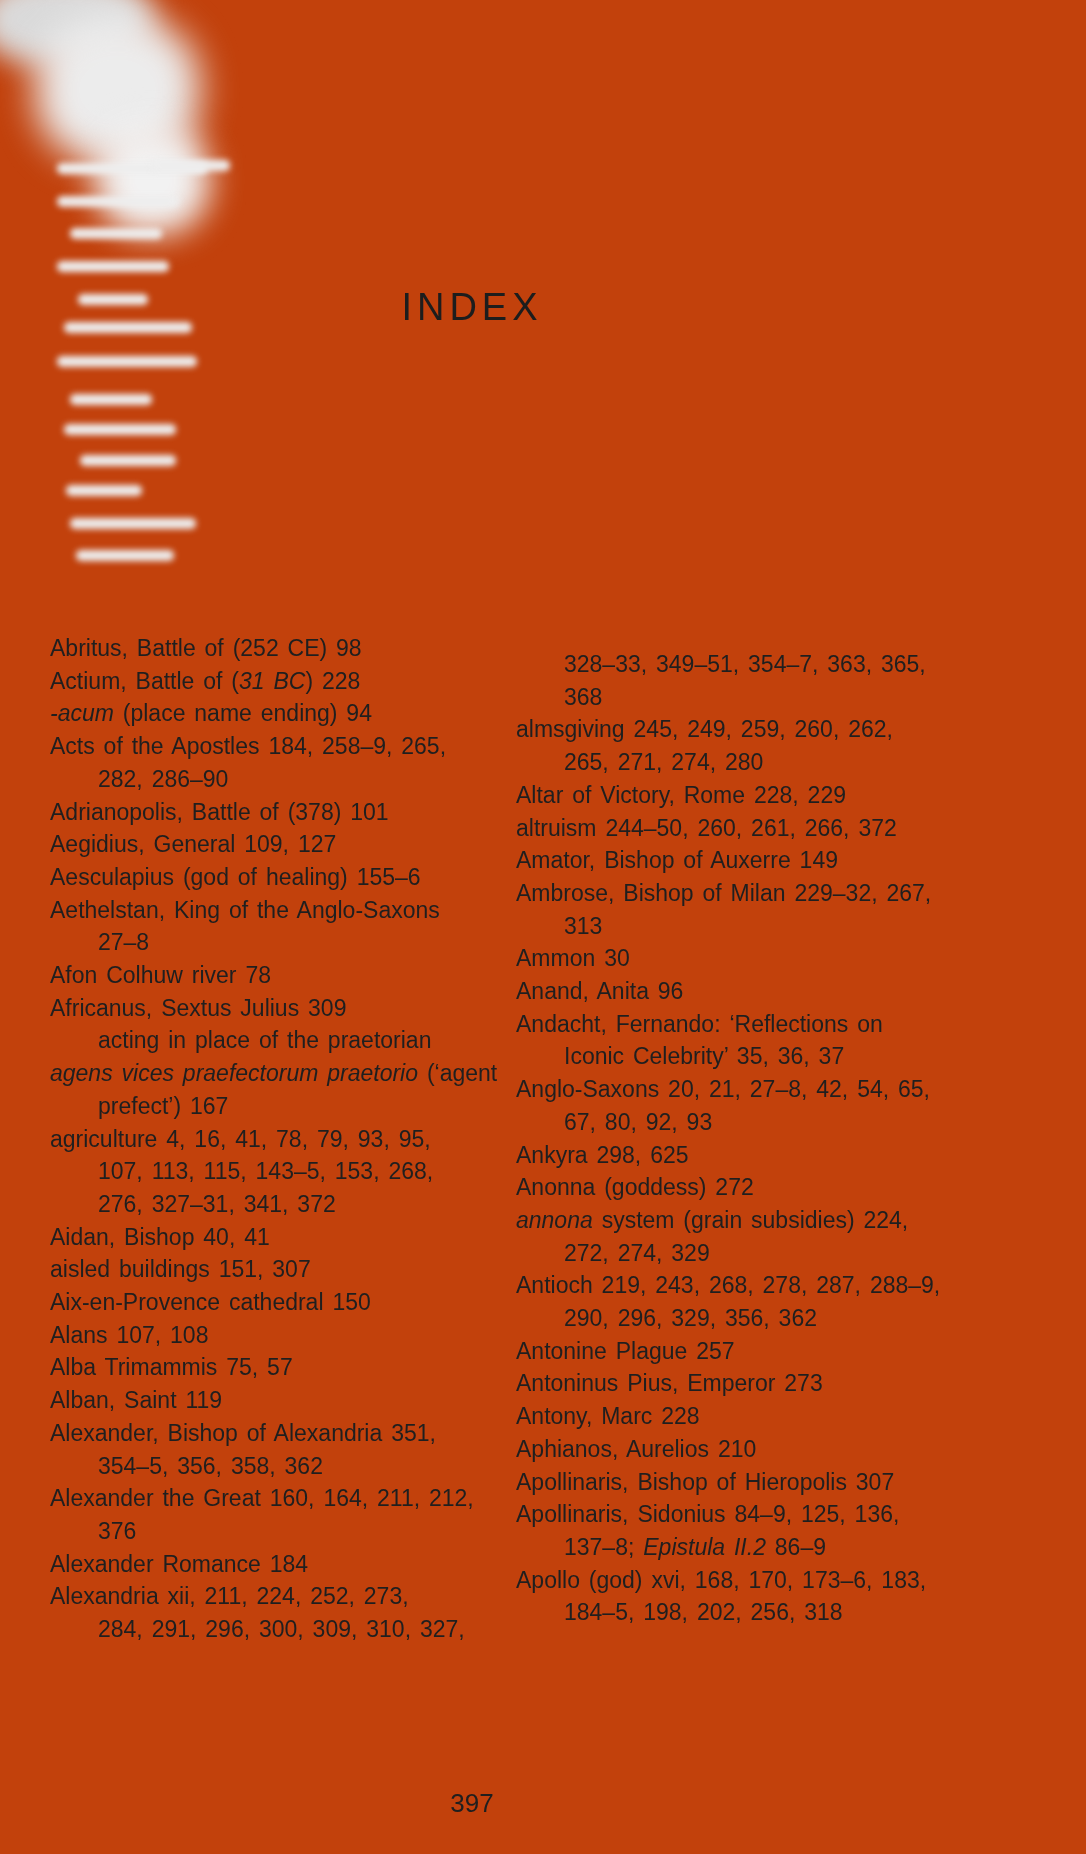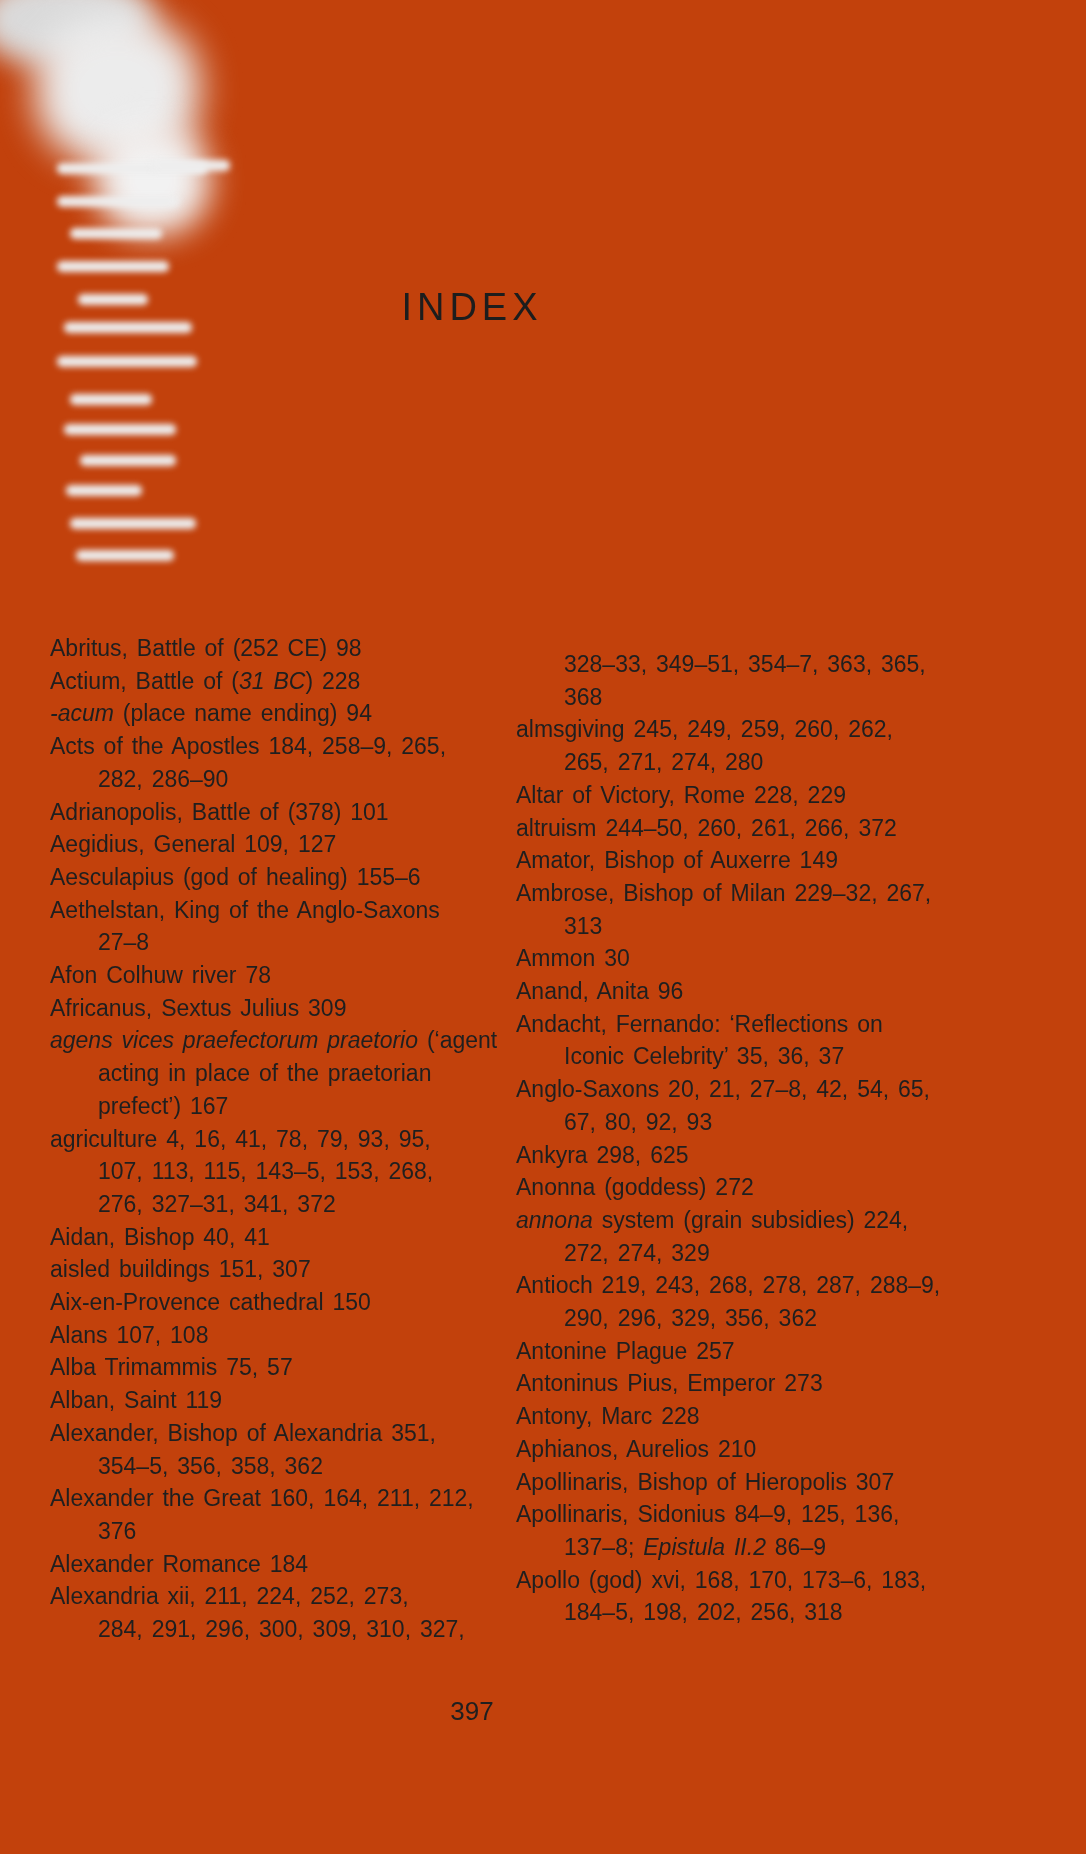--- a/index.html
+++ b/index.html
@@ -62,21 +62,21 @@
     color: #1f1f1f;
   }
   .col-left  { left: 50px;  width: 466px; }
   .col-right { left: 516px; width: 540px; margin-top: 16px; }
   .line { white-space: nowrap; }
   .line.indent { padding-left: 48px; }
   .it { font-style: italic; }
 
   .folio {
     position: absolute;
-    top: 1696px;
+    top: 1788px;
     left: 0;
     width: 944px;
     text-align: center;
     font-size: 26px;
     color: #1f1f1f;
   }
 </style>
 </head>
 <body>
 
@@ -109,22 +109,22 @@
       <div class="line"><span class="it">-acum</span><span> (place name ending) 94</span></div>
       <div class="line"><span>Acts of the Apostles 184, 258–9, 265,</span></div>
       <div class="line indent"><span>282, 286–90</span></div>
       <div class="line"><span>Adrianopolis, Battle of (378) 101</span></div>
       <div class="line"><span>Aegidius, General 109, 127</span></div>
       <div class="line"><span>Aesculapius (god of healing) 155–6</span></div>
       <div class="line"><span>Aethelstan, King of the Anglo-Saxons</span></div>
       <div class="line indent"><span>27–8</span></div>
       <div class="line"><span>Afon Colhuw river 78</span></div>
       <div class="line"><span>Africanus, Sextus Julius 309</span></div>
+      <div class="line indent"><span>acting in place of the praetorian</span></div>
       <div class="line"><span class="it">agens vices praefectorum praetorio</span><span> (‘agent</span></div>
-      <div class="line indent"><span>acting in place of the praetorian</span></div>
       <div class="line indent"><span>prefect’) 167</span></div>
       <div class="line"><span>agriculture 4, 16, 41, 78, 79, 93, 95,</span></div>
       <div class="line indent"><span>107, 113, 115, 143–5, 153, 268,</span></div>
       <div class="line indent"><span>276, 327–31, 341, 372</span></div>
       <div class="line"><span>Aidan, Bishop 40, 41</span></div>
       <div class="line"><span>aisled buildings 151, 307</span></div>
       <div class="line"><span>Aix-en-Provence cathedral 150</span></div>
       <div class="line"><span>Alans 107, 108</span></div>
       <div class="line"><span>Alba Trimammis 75, 57</span></div>
       <div class="line"><span>Alban, Saint 119</span></div>

